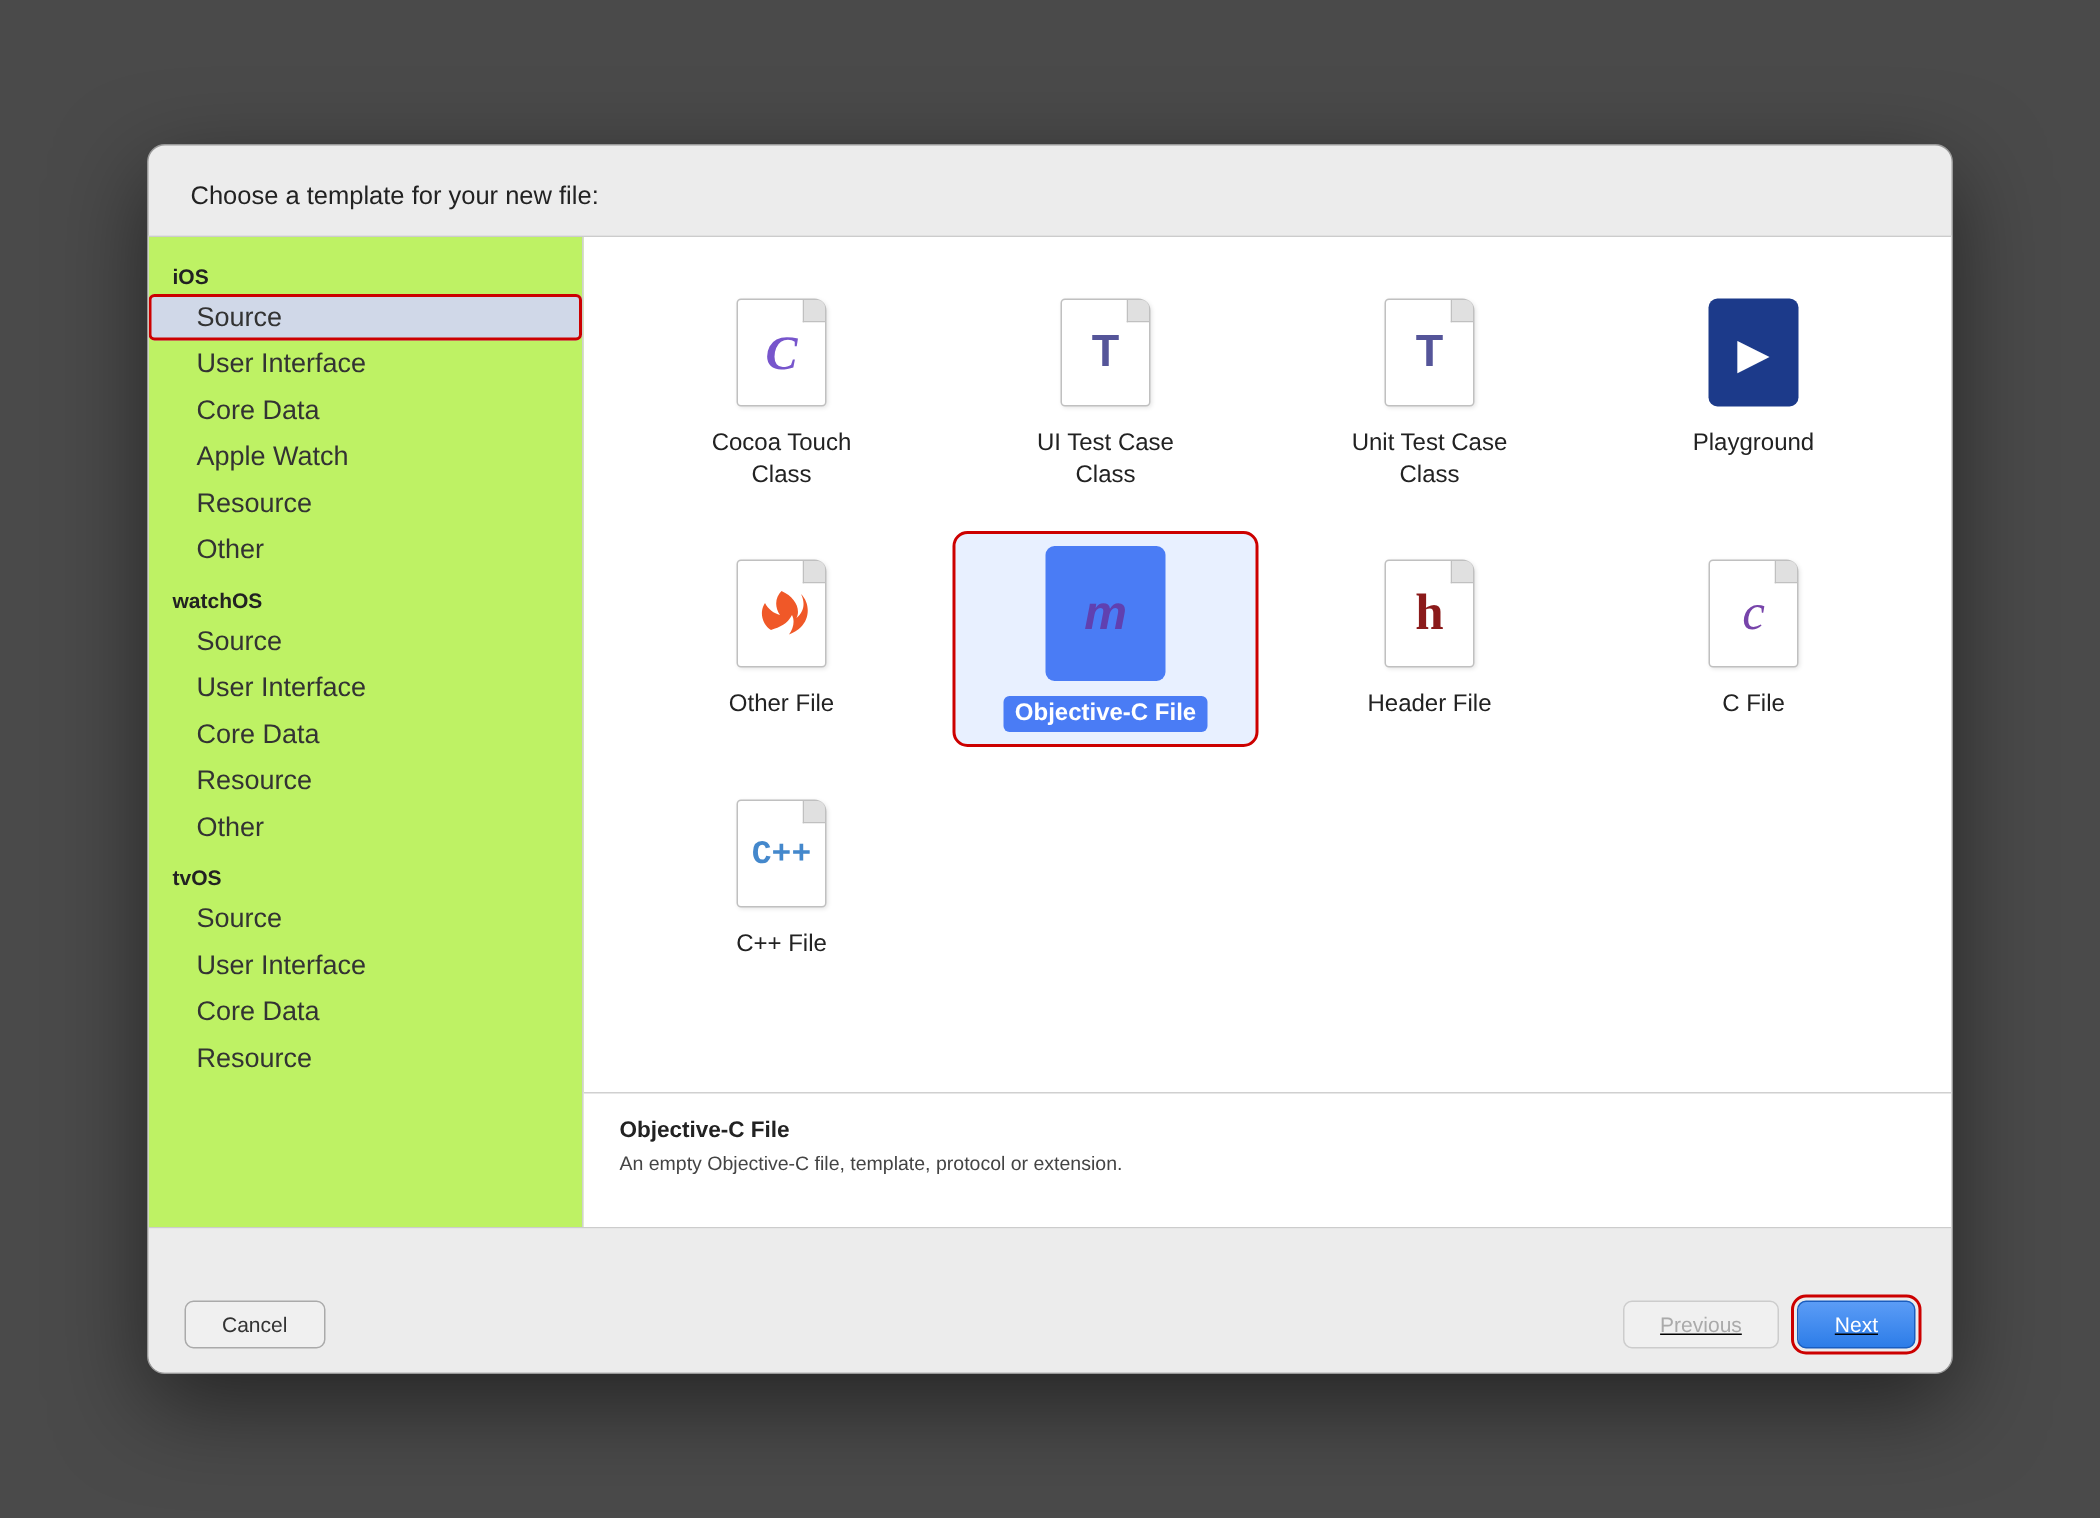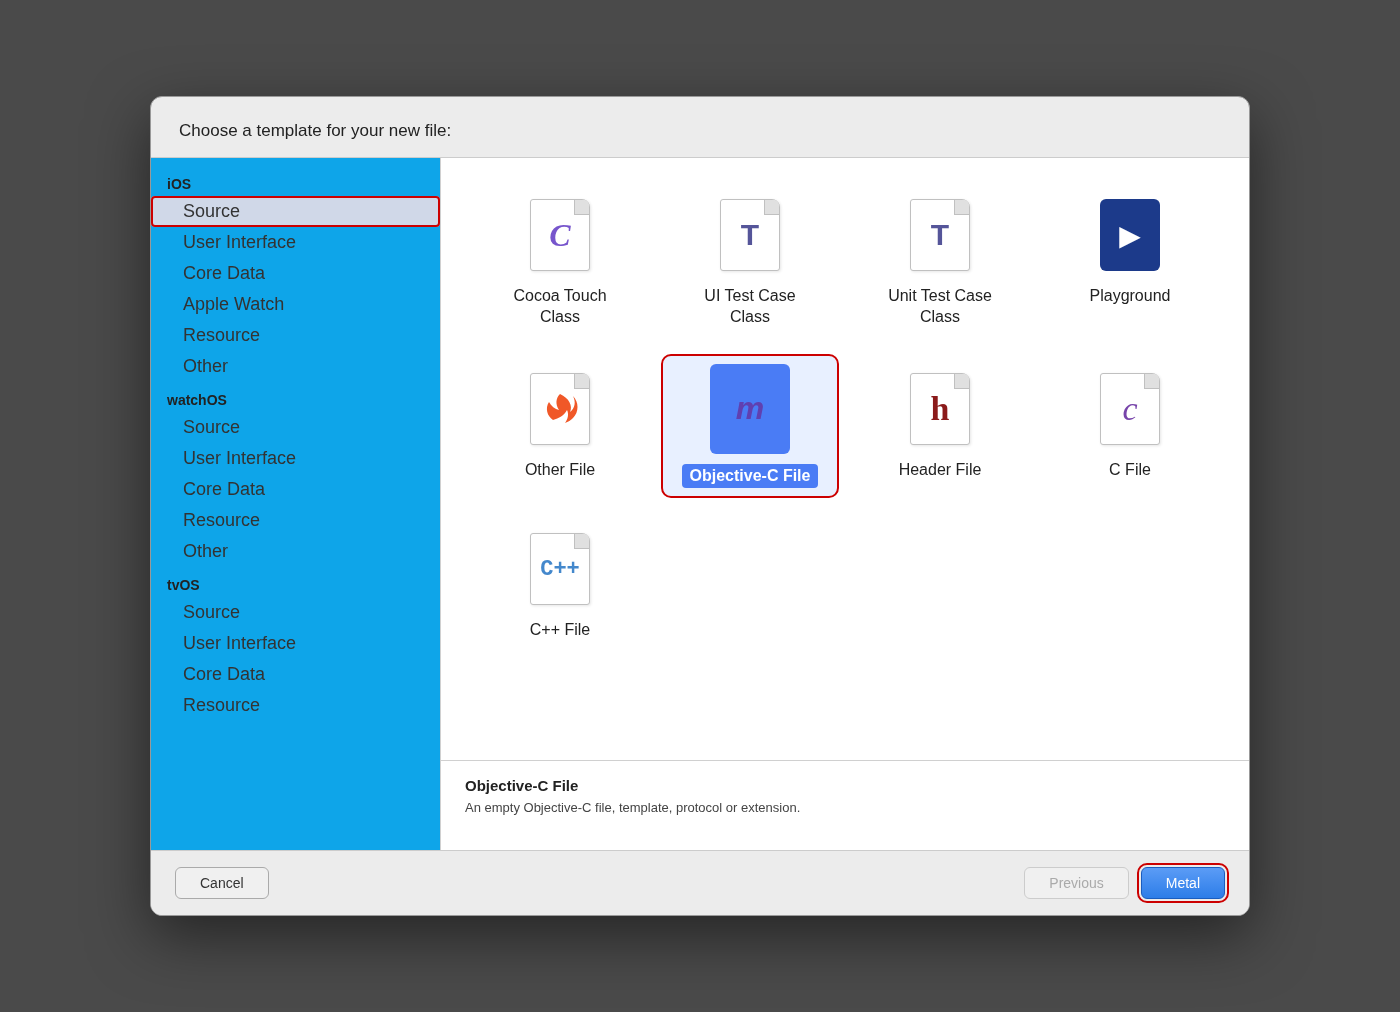--- a/index.html
+++ b/index.html
@@ -8,21 +8,21 @@
       display: flex;
       align-items: center;
       justify-content: center;
       min-height: 100vh;
       font-family: -apple-system, BlinkMacSystemFont, 'Helvetica Neue', Arial, sans-serif;
     }
     .dialog {
       background: #ececec;
       border-radius: 12px;
       border: 1px solid #999;
-      width: 1100px;
+      width: 1204px;
       min-height: 820px;
       display: flex;
       flex-direction: column;
       box-shadow: 0 20px 60px rgba(0,0,0,0.5);
       overflow: hidden;
     }
     .dialog-title {
       padding: 24px 28px 16px 28px;
       font-size: 17px;
       font-weight: 400;
@@ -32,21 +32,21 @@
       display: flex;
       flex: 1;
       border-top: 1px solid #ccc;
       border-bottom: 1px solid #ccc;
       background: white;
       overflow: hidden;
     }
     .sidebar {
       width: 290px;
       min-width: 290px;
-      background: #0ea5e9;
+      background: #bef264;
       border-right: 1px solid #d0d0d0;
       overflow-y: auto;
       padding: 8px 0;
     }
     .sidebar-section-header {
       padding: 10px 16px 4px 16px;
       font-size: 14px;
       font-weight: 600;
       color: #222;
     }
@@ -176,39 +176,41 @@
       background: #ececec;
     }
     .btn {
       padding: 7px 24px;
       border-radius: 6px;
       font-size: 14px;
       cursor: pointer;
       border: 1px solid #aaa;
       background: #f0f0f0;
       color: #333;
+      margin-top: 32px;
     }
     .btn-primary {
       background: linear-gradient(to bottom, #5b9cf6, #2d7de8);
       color: white;
       border: 1px solid #1a5dbf;
       font-weight: 500;
       outline: 2px solid #cc0000;
       outline-offset: 2px;
     }
     .btn-disabled {
       background: #f0f0f0;
       color: #aaa;
       border: 1px solid #ccc;
       cursor: default;
     }
     .footer-right {
       display: flex;
       gap: 12px;
       align-items: flex-end;
+      text-decoration: underline;
     }
     .objc-m {
       font-size: 32px;
       font-weight: 700;
       font-style: italic;
       color: #6040b0;
     }
     .header-h {
       font-size: 34px;
       font-weight: 700;
@@ -365,16 +367,16 @@
         <div class="description-title">Objective-C File</div>
         <div class="description-text">An empty Objective-C file, template, protocol or extension.</div>
       </div>
     </div>
   </div>
 
   <div class="dialog-footer">
     <button class="btn">Cancel</button>
     <div class="footer-right">
       <button class="btn btn-disabled">Previous</button>
-      <button class="btn btn-primary">Metal</button>
+      <button class="btn btn-primary">Next</button>
     </div>
   </div>
 </div>
 
 </body></html>

